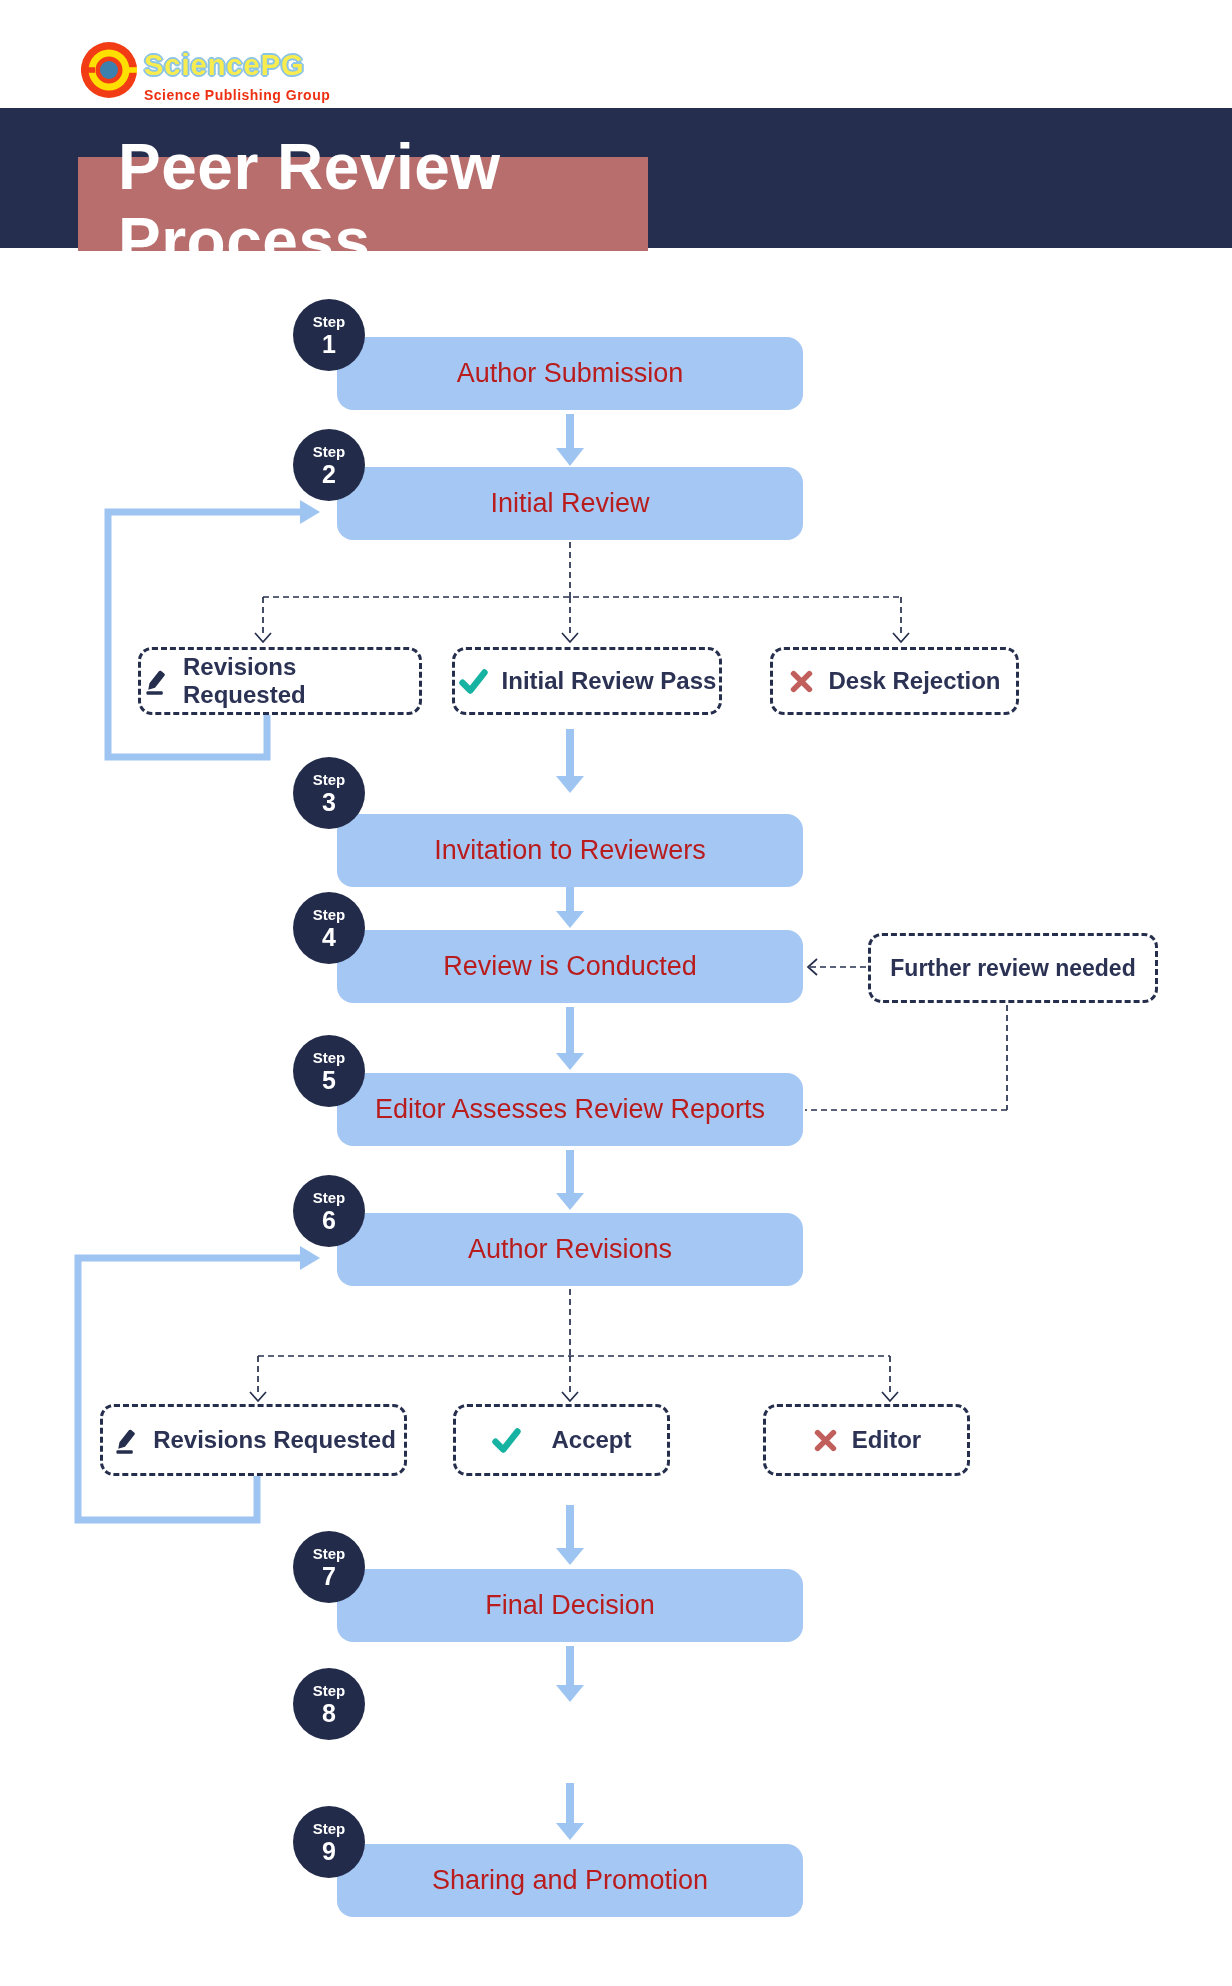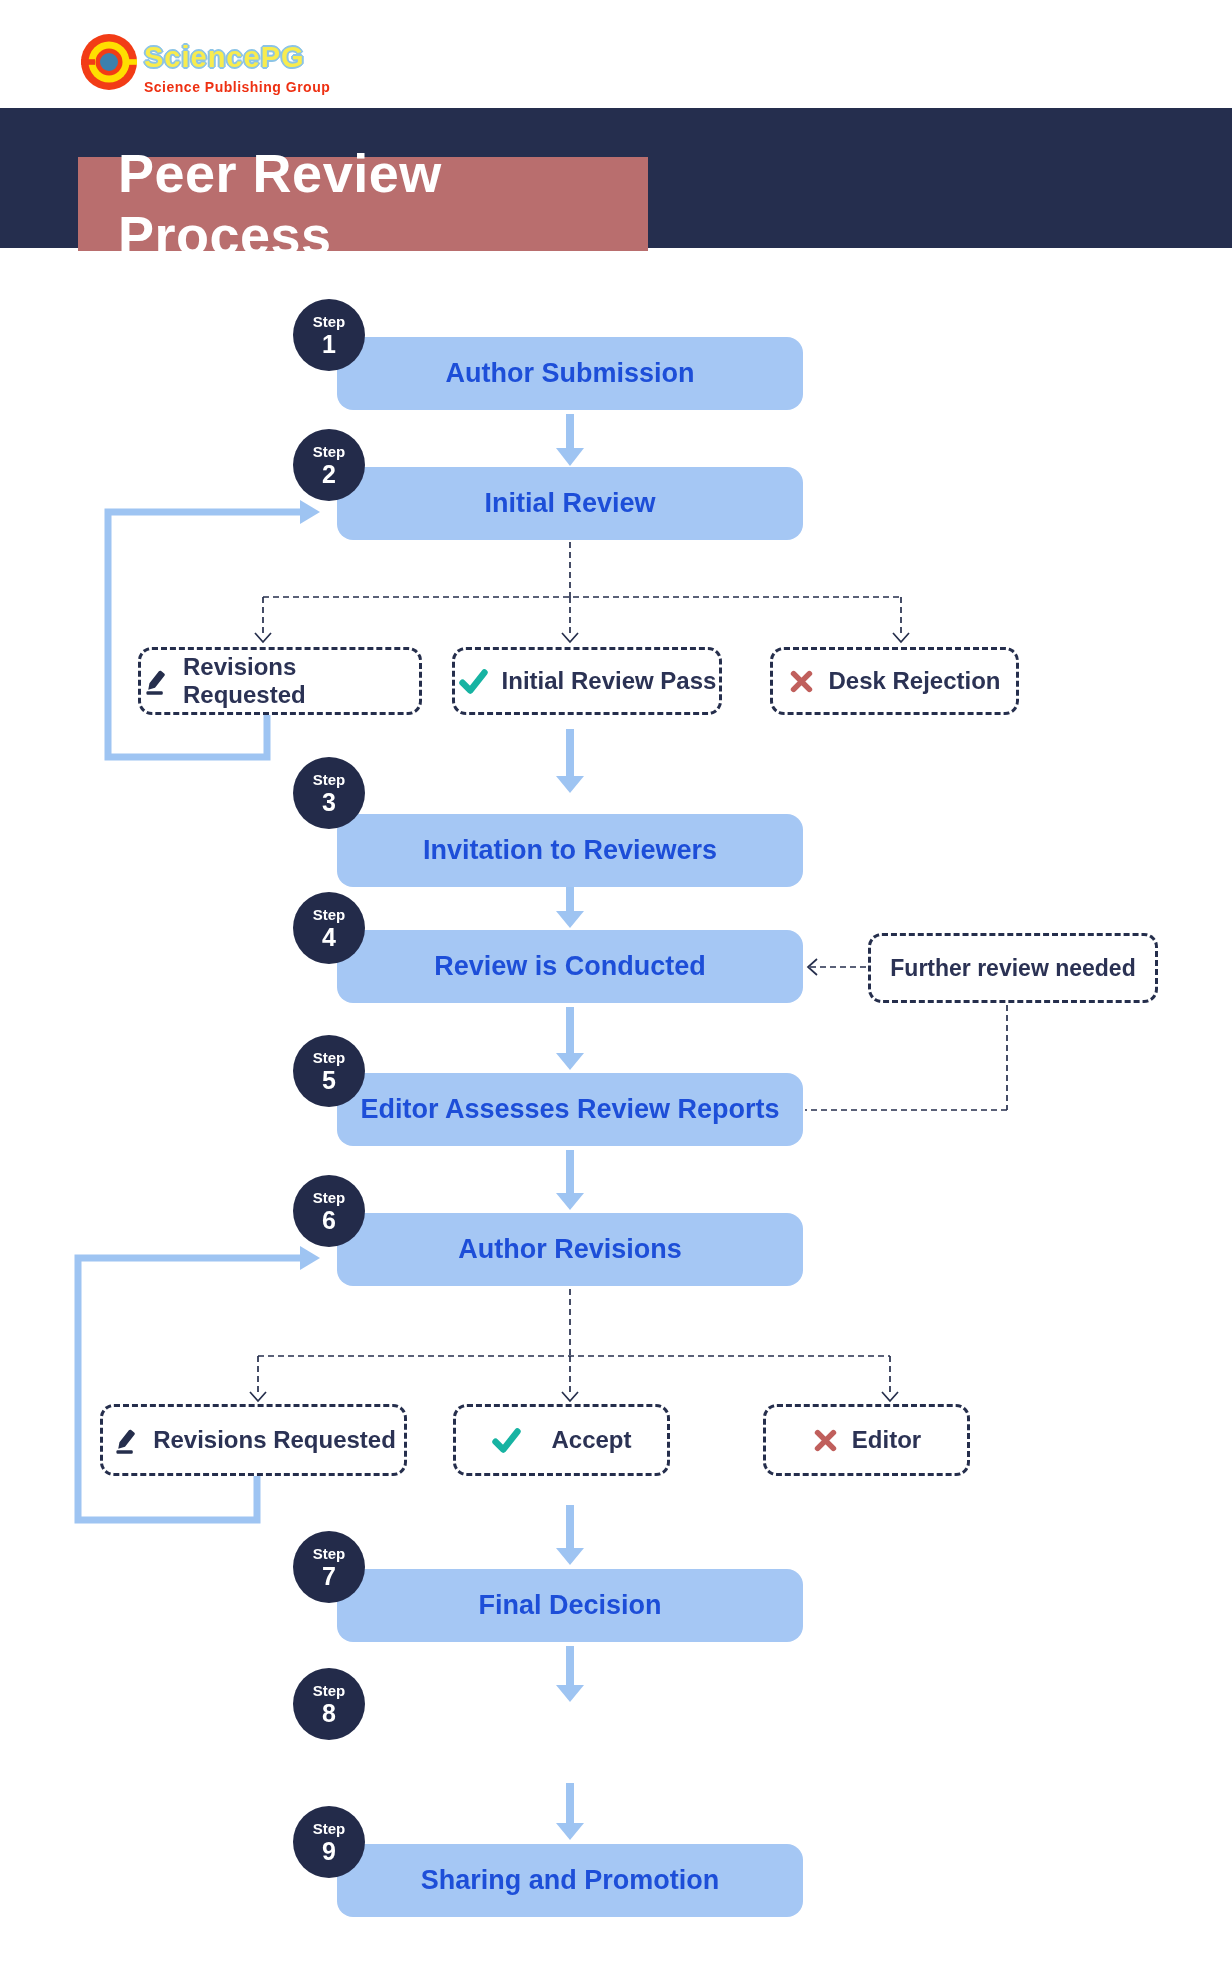--- a/index.html
+++ b/index.html
@@ -1,45 +1,45 @@
 <!DOCTYPE html>
 <html><head>
 <meta charset="utf-8">
 <style>
   html,body{margin:0;padding:0;background:#ffffff;}
   .page{
     position:relative; width:1232px; height:1986px; background:#ffffff;
     font-family:"Liberation Sans", sans-serif; overflow:hidden;
   }
   
-  .logo-wrap{position:absolute; left:0; top:8px; width:1000px; height:108px; background:#ffffff;}
+  .logo-wrap{position:absolute; left:0; top:16px; width:1000px; height:108px; background:#ffffff;}
   .logo-mark{position:absolute; left:80px; top:25px; width:58px; height:58px;}
   .logo-text{position:absolute; left:144px; top:33px; width:280px;}
   .logo-name{
     font-size:29px; font-weight:bold; letter-spacing:1px; color:#f8ec4e;
     text-shadow:-2px 0 0 #8cc4e6, 2px 0 0 #8cc4e6, 0 -2px 0 #8cc4e6, 0 2px 0 #8cc4e6,
                 -1px -1px 0 #8cc4e6, 1px 1px 0 #8cc4e6, 1px -1px 0 #8cc4e6, -1px 1px 0 #8cc4e6;
   }
   .logo-tagline{margin-top:5px; font-size:14px; font-weight:bold; color:#ee3012; letter-spacing:0.5px;}
   
   .navy-band{position:absolute; left:0; top:108px; width:1232px; height:140px; background:#252e4e;}
   .title-banner{
     position:absolute; left:78px; top:157px; width:570px; height:94px;
     background:#b96e6e; display:flex; align-items:center;
   }
   .title-banner h1{
-    margin:0 0 0 40px; font-size:54px; font-weight:bold; color:#ffffff; letter-spacing:0.5px;
+    margin:0 0 0 40px; font-size:64px; font-weight:bold; color:#ffffff; letter-spacing:0.5px;
   }
   
   .connectors{position:absolute; left:0; top:0; z-index:1;}
   .step-box{
     position:absolute; left:337px; width:466px; height:73px; z-index:2;
     background:#a5c7f4; border-radius:16px;
     display:flex; align-items:center; justify-content:center;
-    font-size:27px; font-weight:bold; color:#1d4ed8;
+    font-size:27px; font-weight:normal; color:#b91c1c;
   }
   .badge{
     position:absolute; width:72px; height:72px; border-radius:50%; background:#232b4a; z-index:3;
     display:flex; flex-direction:column; align-items:center; justify-content:center;
     color:#ffffff; line-height:1;
   }
   .badge .badge-step{font-size:15px; font-weight:bold; margin-bottom:3px;}
   .badge .badge-num{font-size:25px; font-weight:bold;}
   .decision-box{
     position:absolute; box-sizing:border-box; background:#ffffff; z-index:2;

